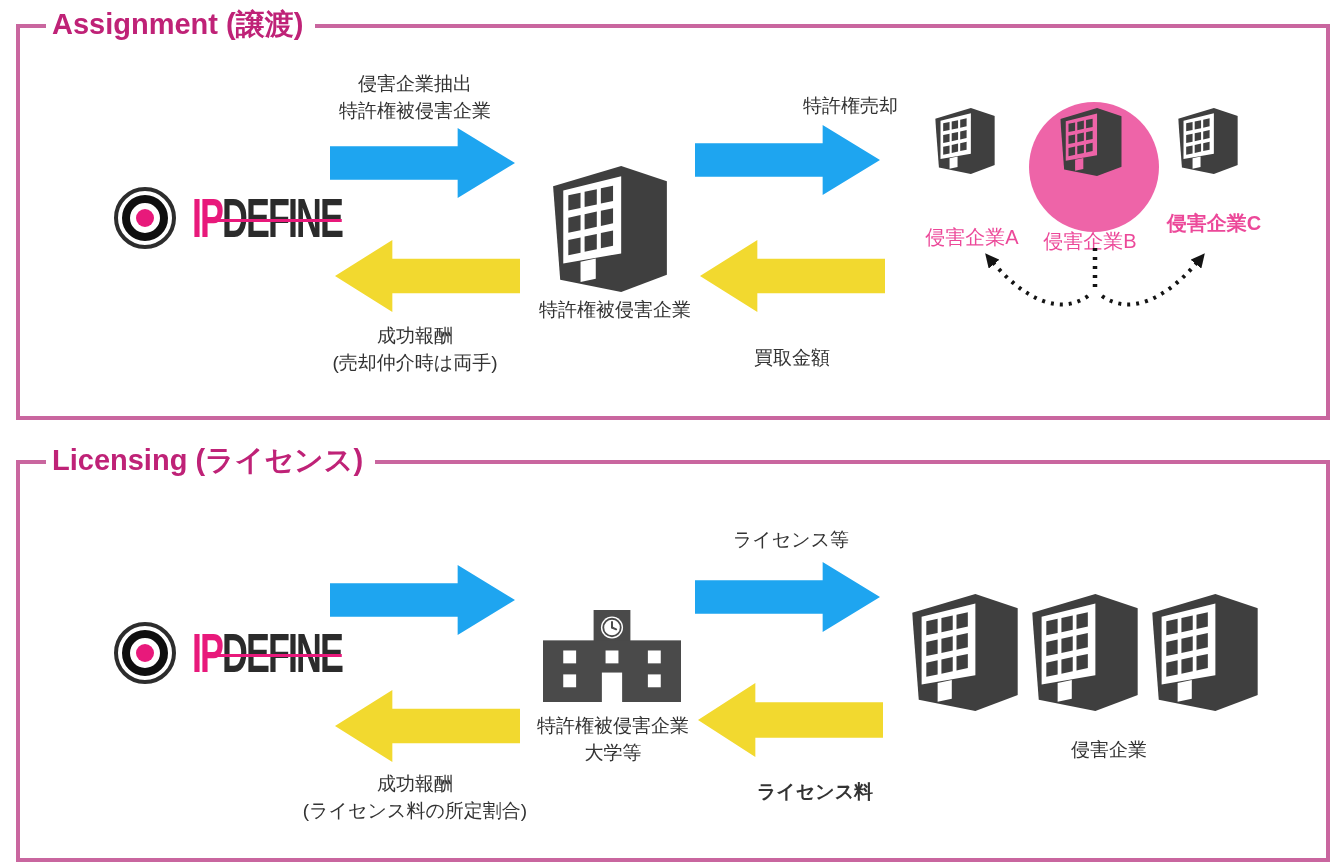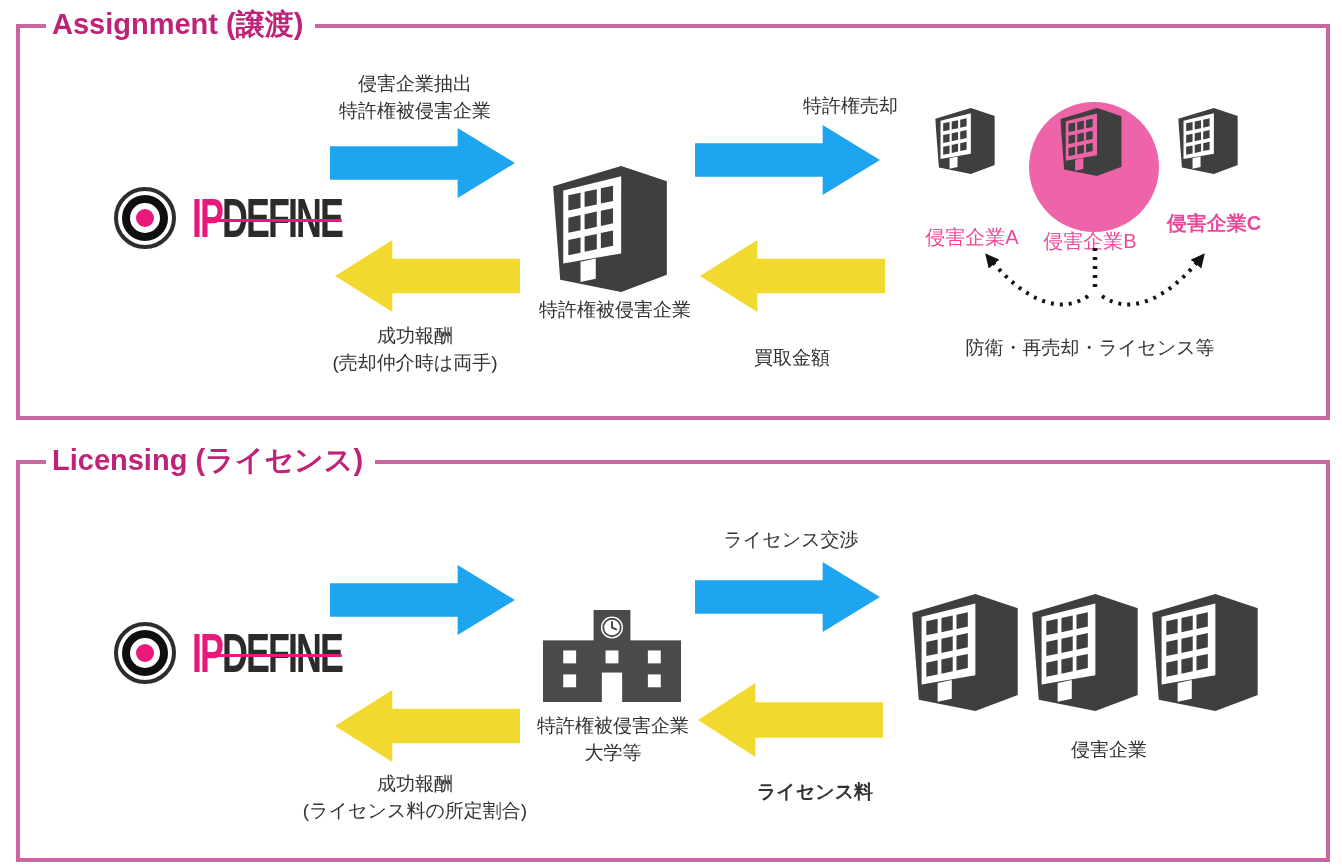--- a/index.html
+++ b/index.html
@@ -121,21 +121,20 @@
     <svg class="dotted" style="left:925px;top:212px;" width="300" height="70" viewBox="0 0 300 70">
       <defs>
         <marker id="ah" markerUnits="userSpaceOnUse" markerWidth="14" markerHeight="14" refX="8" refY="7" orient="auto">
           <path d="M0,0 L14,7 L0,14 z" fill="#141414"></path>
         </marker>
       </defs>
       <line x1="150" y1="8" x2="150" y2="52" stroke="#141414" stroke-width="4.5" stroke-dasharray="3 6"></line>
       <path d="M143,56 C118,74 82,64 44,18" fill="none" stroke="#141414" stroke-width="4" stroke-dasharray="3 6" marker-end="url(#ah)"></path>
       <path d="M157,56 C182,74 218,64 256,18" fill="none" stroke="#141414" stroke-width="4" stroke-dasharray="3 6" marker-end="url(#ah)"></path>
     </svg>
-    <div class="lbl" style="left:895px;top:306px;width:350px;">防衛・再売却・ライセンス等</div>
   </div>
 
   <div class="panel" style="left:16px;top:460px;width:1306px;height:394px;">
     <div class="panel-title">Licensing (ライセンス)</div>
 
     <div class="logo" style="left:92px;top:156px;">
       <svg width="66" height="66" viewBox="0 0 66 66">
         <circle cx="33" cy="33" r="29" fill="#ffffff" stroke="#2d2d2d" stroke-width="4"></circle>
         <circle cx="33" cy="33" r="19" fill="#ffffff" stroke="#0f0f0f" stroke-width="8"></circle>
         <circle cx="33" cy="33" r="9" fill="#e8197b"></circle>
@@ -149,21 +148,21 @@
     <div class="arrow arrow-blue" style="left:310px;top:101px;width:185px;height:70px;"></div>
 
     <svg class="school-icon" style="left:523px;top:146px;" width="138" height="92" viewBox="0 0 150 100">
         <use href="#school"></use>
       </svg>
     <div class="lbl" style="left:443px;top:248px;width:300px;">
       <div>特許権被侵害企業</div>
       <div>大学等</div>
     </div>
 
-    <div class="lbl" style="left:656px;top:62px;width:230px;">ライセンス交渉</div>
+    <div class="lbl" style="left:656px;top:62px;width:230px;">ライセンス等</div>
     <div class="arrow arrow-blue" style="left:675px;top:98px;width:185px;height:70px;"></div>
 
     <div class="bldg-row" style="left:892px;top:130px;">
       <svg width="106" height="117" viewBox="0 0 112 124">
           <use href="#bldg"></use>
         </svg>
       <svg width="106" height="117" viewBox="0 0 112 124">
           <use href="#bldg"></use>
         </svg>
       <svg width="106" height="117" viewBox="0 0 112 124">

